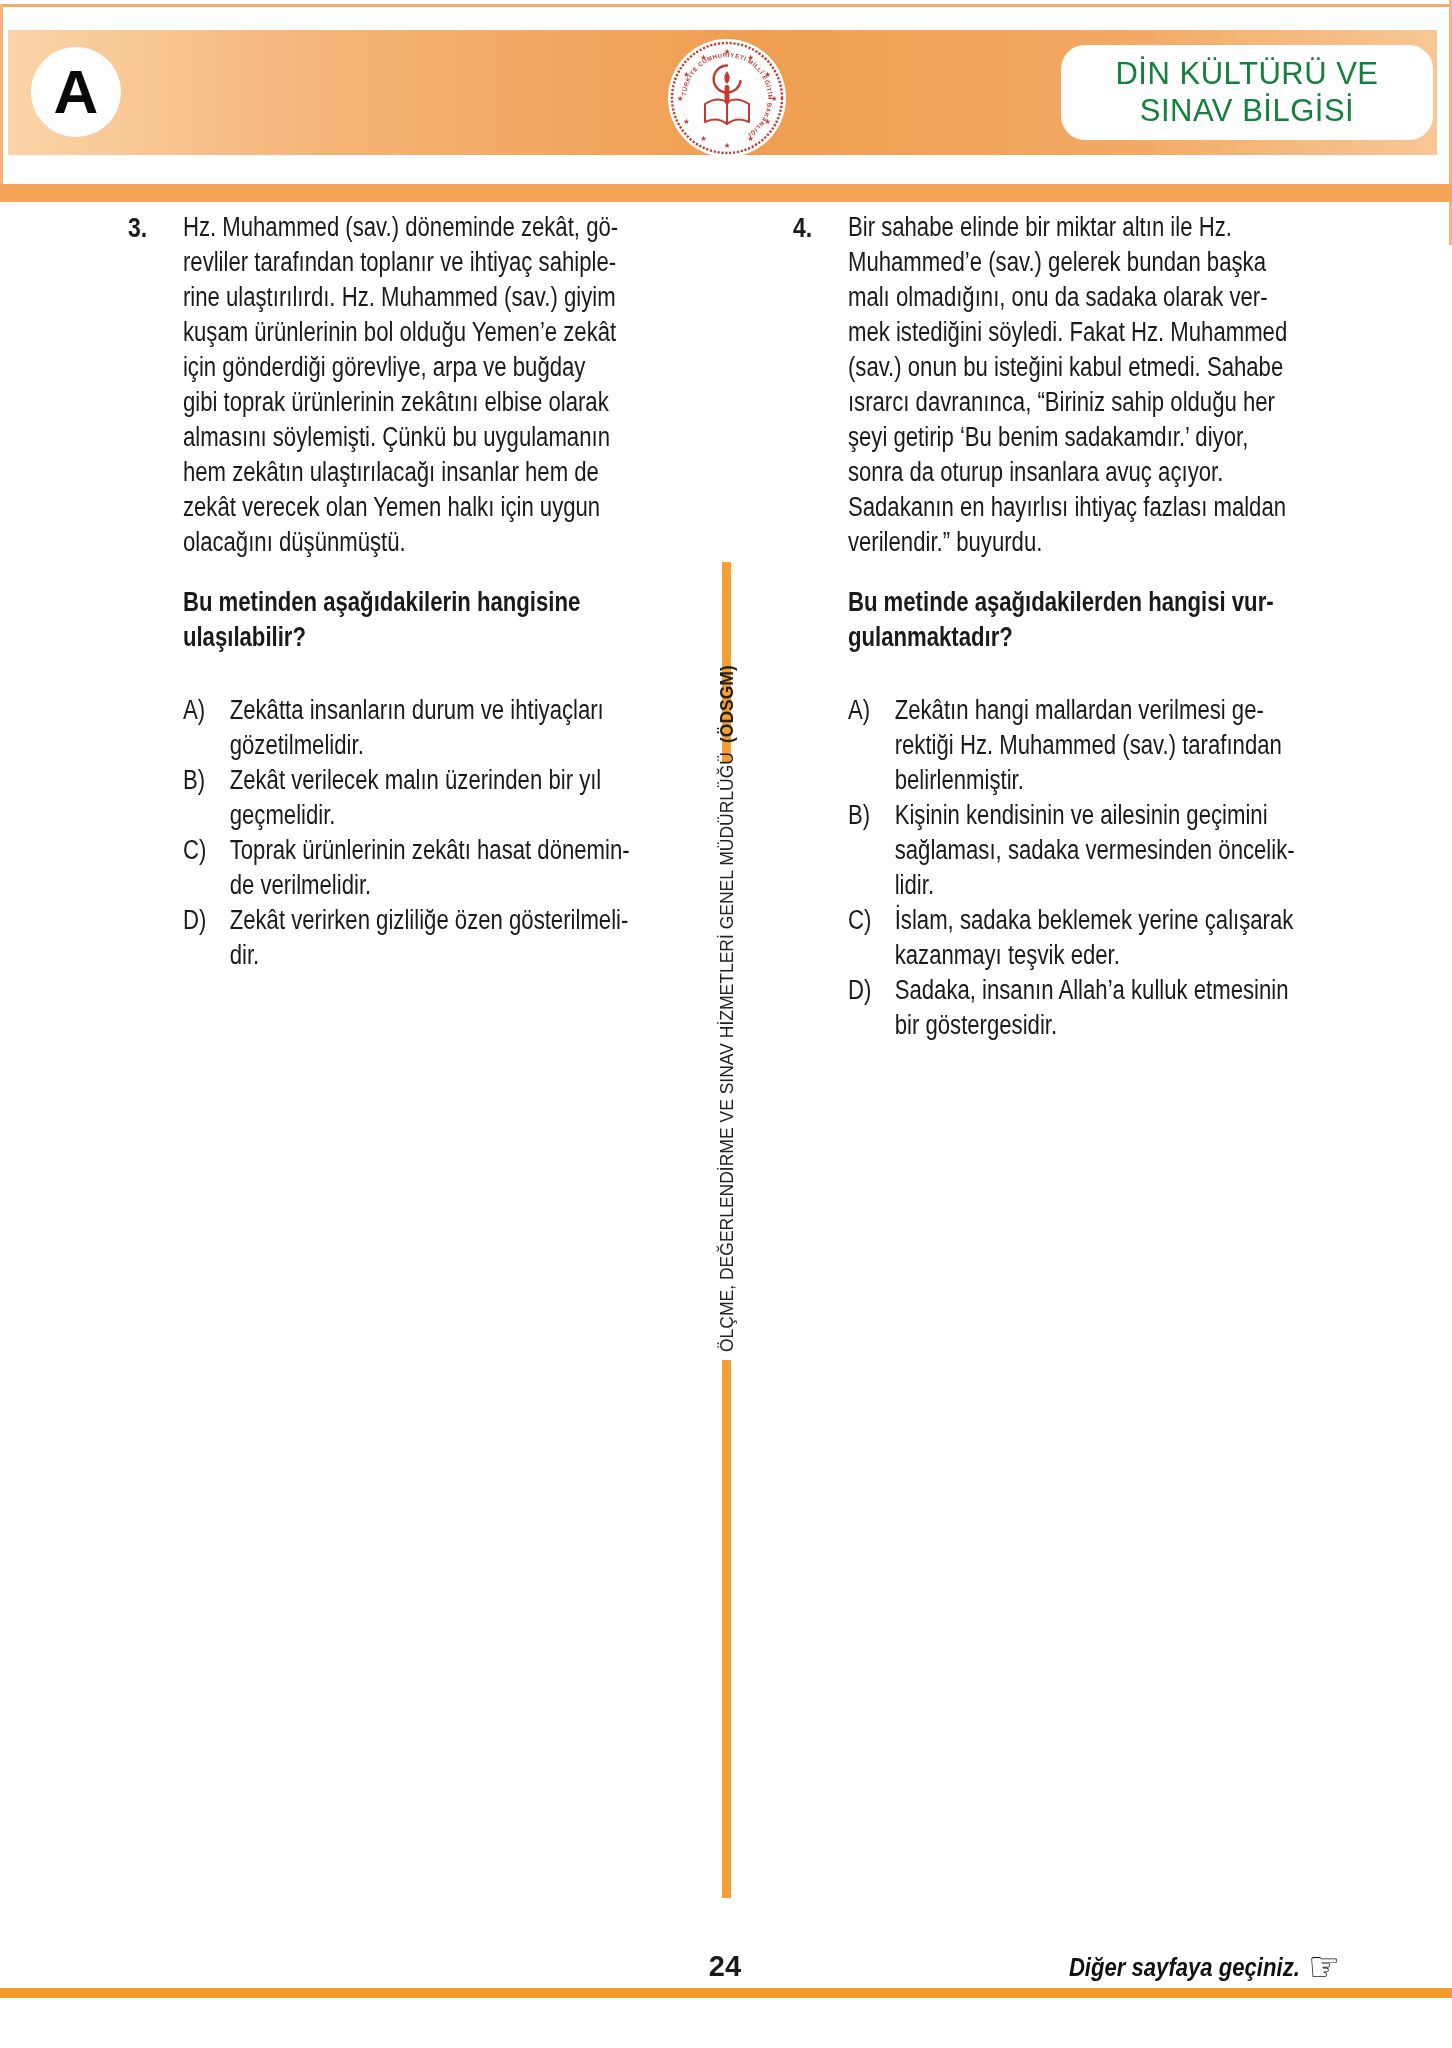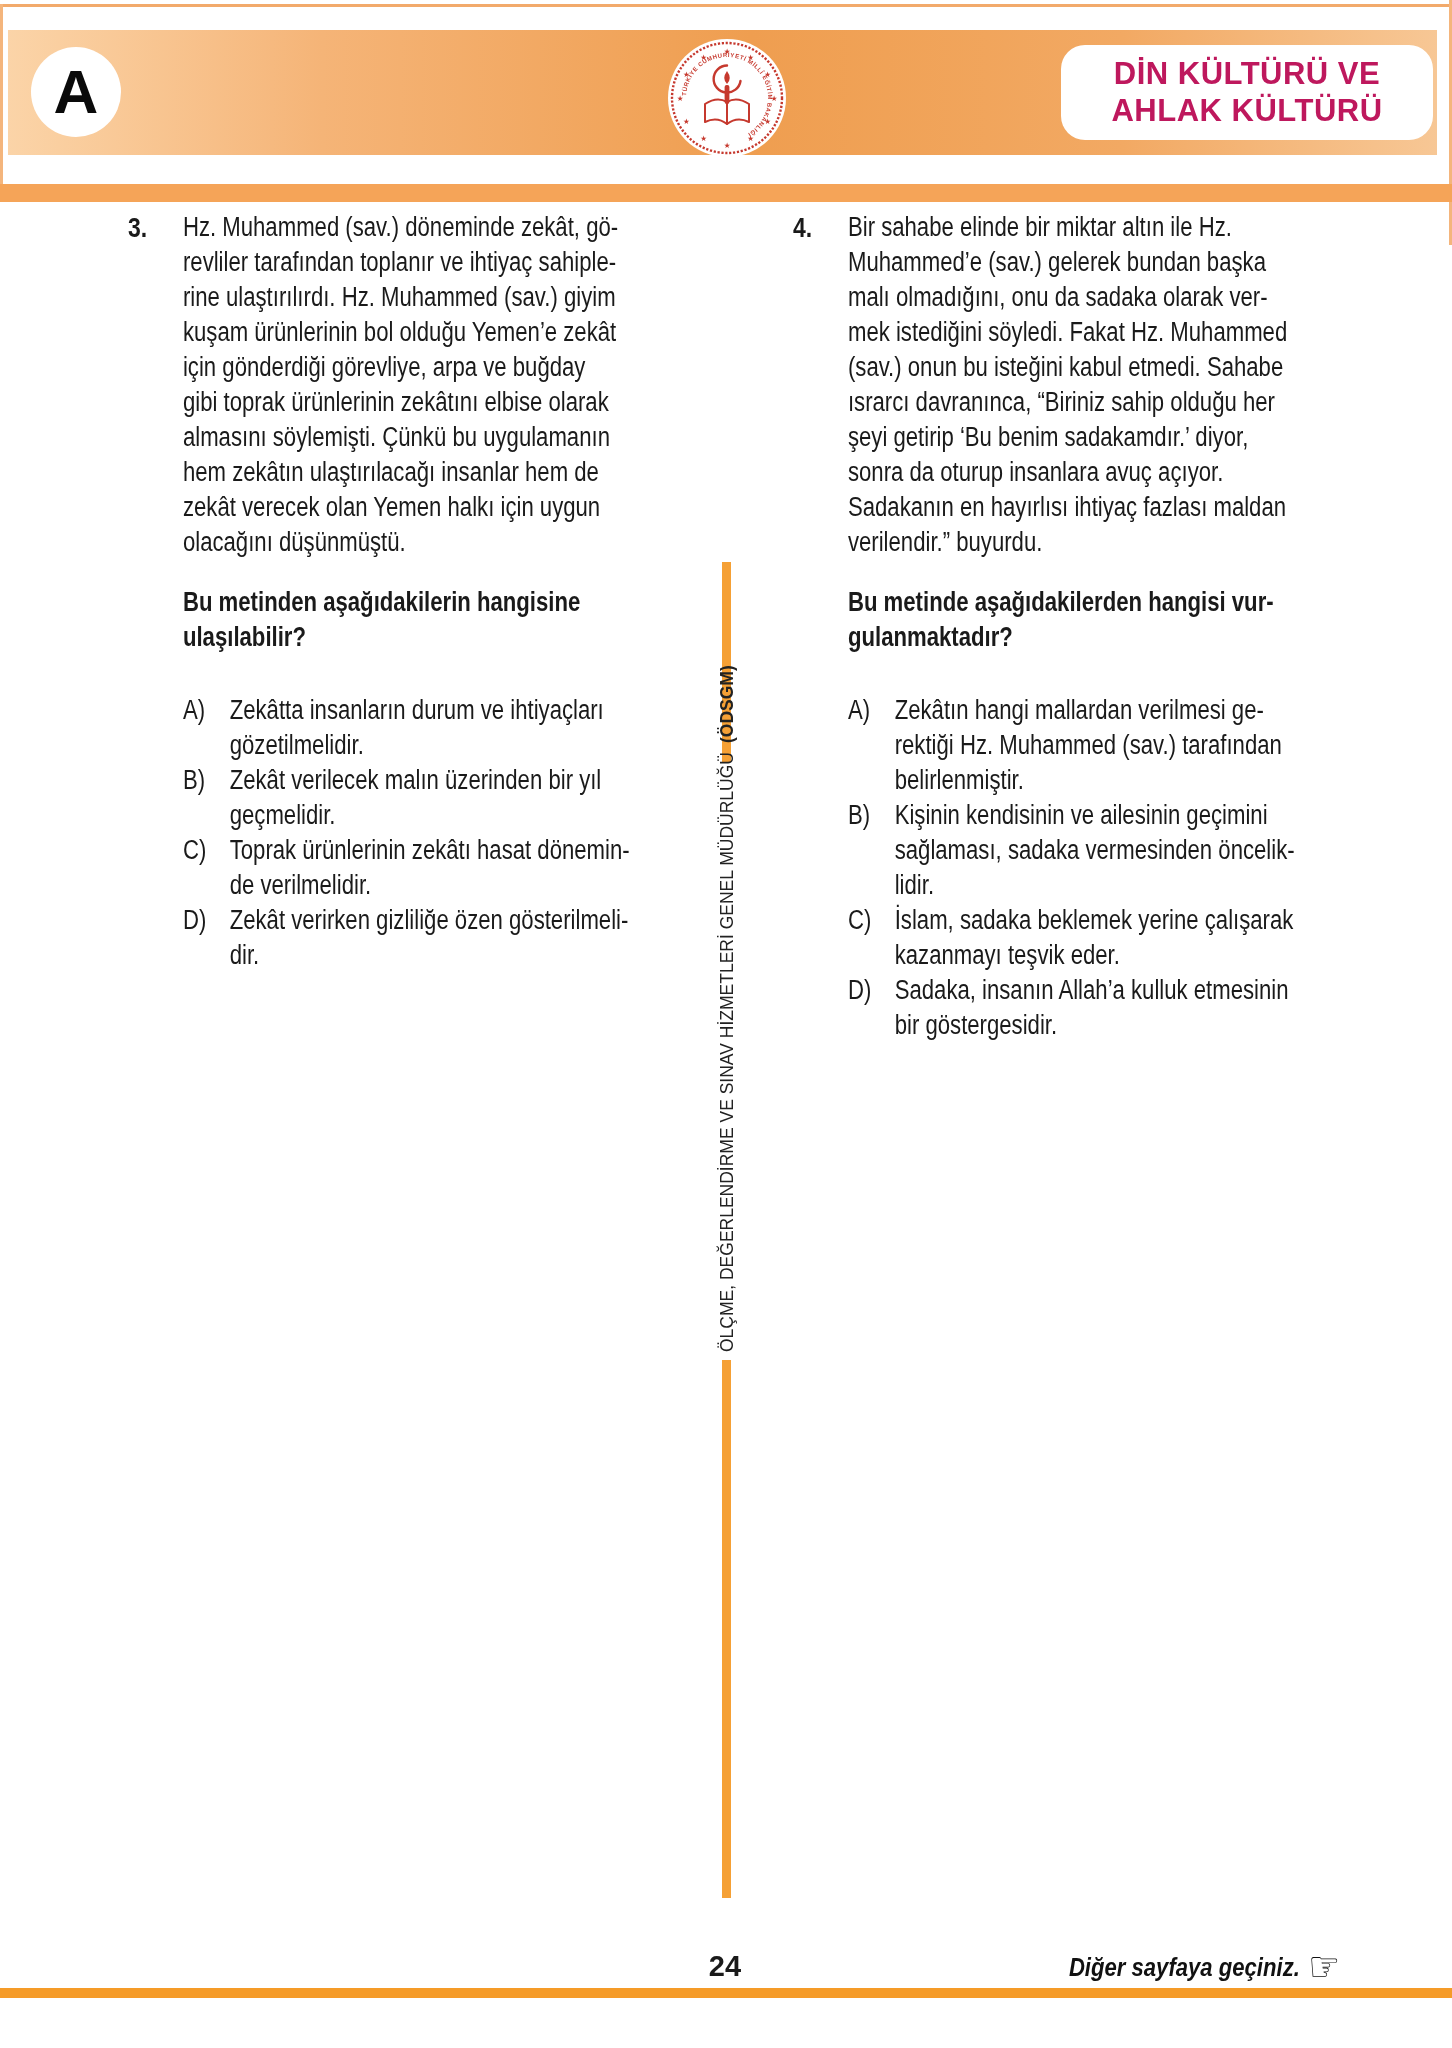--- a/index.html
+++ b/index.html
@@ -21,21 +21,21 @@
   .booklet-circle{
     position:absolute;left:23px;top:17px;width:90px;height:90px;border-radius:50%;
     background:#ffffff;display:flex;align-items:center;justify-content:center;
   }
   .booklet-letter{font-size:62px;font-weight:bold;color:#0a0a0a;line-height:1;}
   .logo{position:absolute;left:659px;top:8px;width:120px;height:120px;}
   .subject-box{
     position:absolute;right:4px;top:15px;width:372px;height:95px;background:#ffffff;
     border-radius:24px;display:flex;flex-direction:column;align-items:center;justify-content:center;gap:3px;
   }
-  .subject-line{color:#be185d;font-weight:bold;font-size:31px;letter-spacing:0.5px;line-height:1.1;}
+  .subject-line{color:#15803d;font-weight:normal;font-size:31px;letter-spacing:0.5px;line-height:1.1;}
   .header-strip{position:absolute;left:0;top:184px;width:1452px;height:18px;background:#F5A458;}
 
   
   .question{
     position:absolute;top:210px;width:658px;display:grid;grid-template-columns:67px 1fr;
     align-items:start;transform:scaleX(0.82);transform-origin:0 0;
     font-size:27px;line-height:35px;
   }
   #q3{left:128px;}
   #q4{left:793px;}
@@ -108,21 +108,21 @@
           <path d="M82 66 Q70 58 60 64 L60 86 Q70 78 82 84 Z"></path>
         </g>
         <rect x="57.6" y="47" width="4.8" height="19" rx="2" fill="#C6392E"></rect>
         <path d="M60 33 q5.5 7.5 0 13 q-5.5 -5.5 0 -13" fill="#C6392E"></path>
         <path d="M60 27.5 a13.5 13.5 0 1 0 13.5 15.5" stroke="#C6392E" stroke-width="2.4" fill="none" stroke-linecap="round"></path>
       </svg>
     </div>
 
     <div class="subject-box">
       <span class="subject-line">DİN KÜLTÜRÜ VE</span>
-      <span class="subject-line">AHLAK KÜLTÜRÜ</span>
+      <span class="subject-line">SINAV BİLGİSİ</span>
     </div>
   </header>
 
   <div class="header-strip"></div>
 
   <section class="question" id="q3">
     <div class="qnum">3.</div>
     <div class="qcontent">
       <p class="qbody">Hz. Muhammed (sav.) döneminde zekât, gö-
 revliler tarafından toplanır ve ihtiyaç sahiple-

